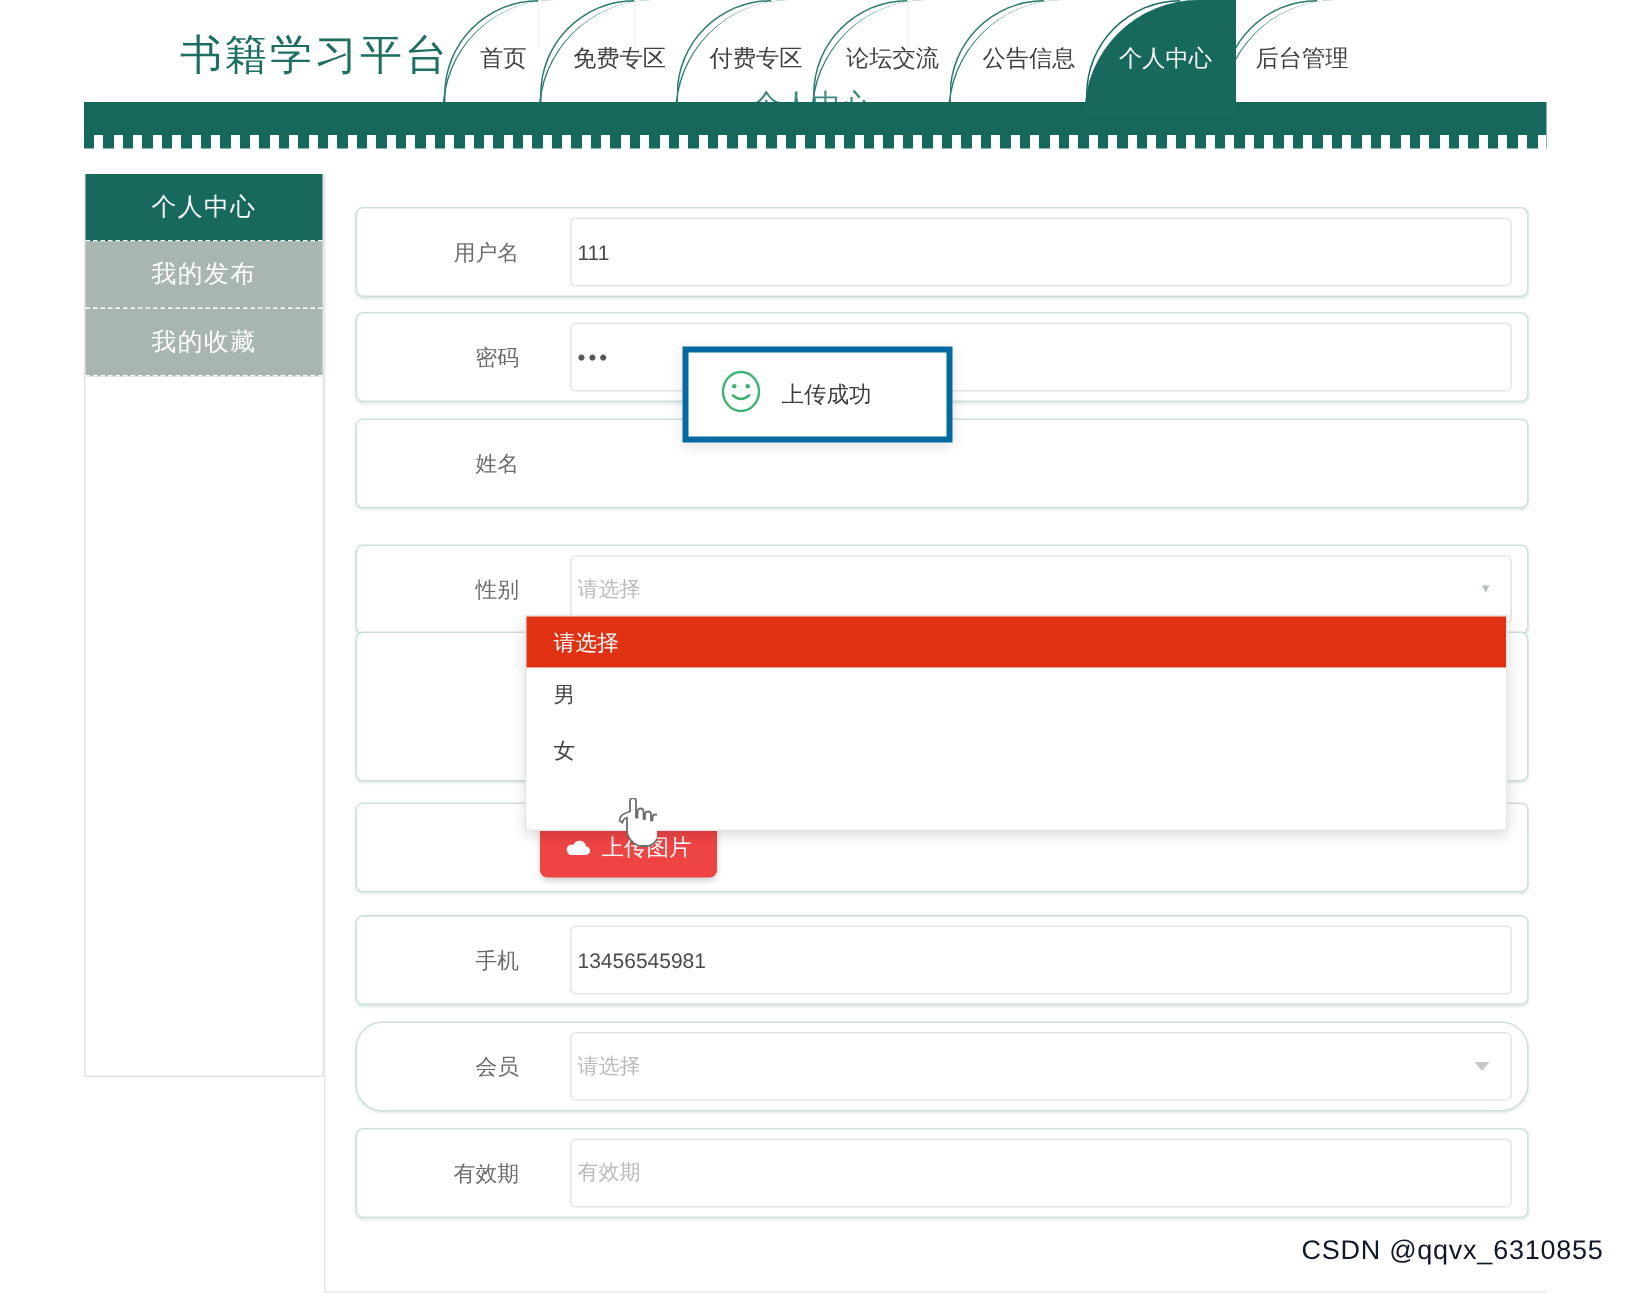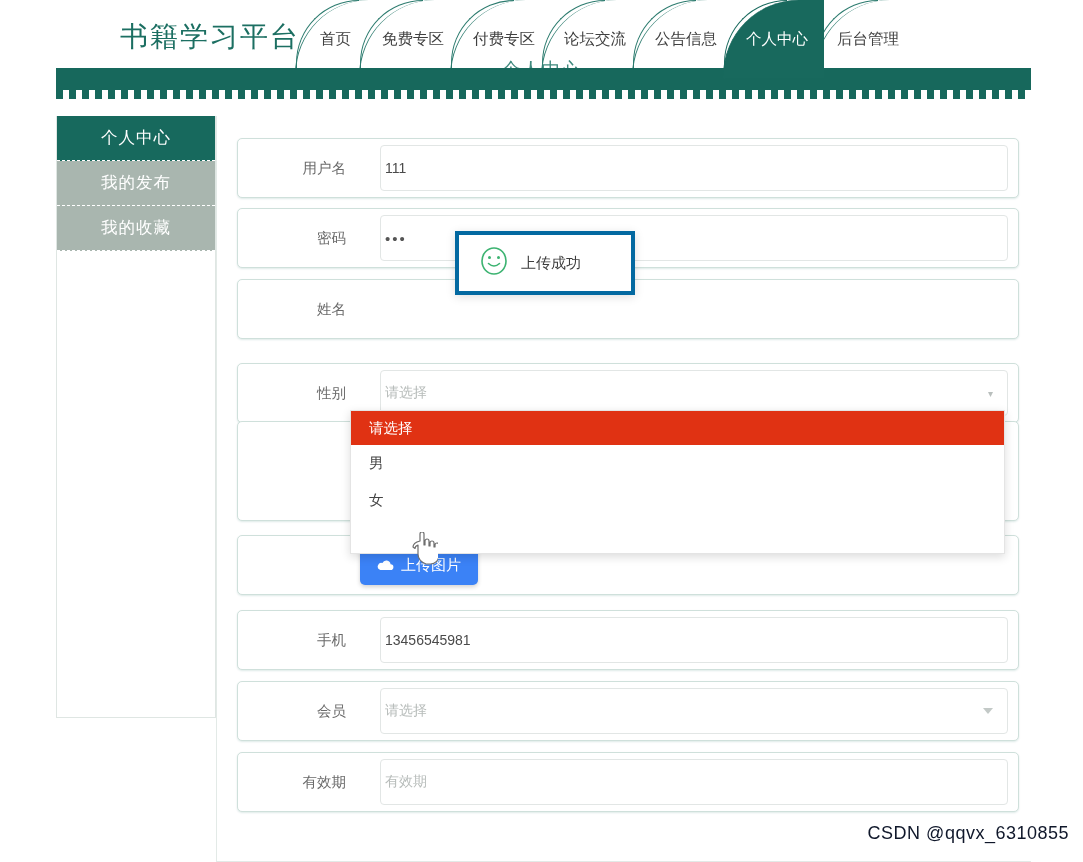--- a/index.html
+++ b/index.html
@@ -195,21 +195,21 @@
 
   
   .frow.avatar-row { height: 100px; }
 
   
   .frow.upload-row { height: 60px; }
   .upload-btn {
     margin-left: 122px;
     height: 40px;
     padding: 0 17px;
-    background: #3b82f6;
+    background: #ef4444;
     color: #ffffff;
     border: none;
     border-radius: 5px;
     font-size: 15px;
     display: flex;
     align-items: center;
     gap: 7px;
     cursor: pointer;
     box-shadow: 0 2px 4px rgba(0,0,0,0.18);
     font-family: "Liberation Sans", sans-serif;
@@ -380,21 +380,21 @@
       </button>
     </div>
 
     <div class="frow" style="top:494px;">
       <div class="flabel">手机</div>
       <div class="finput">
         <span>13456545981</span>
       </div>
     </div>
 
-    <div class="frow" style="top:565px;">
+    <div class="frow" style="top:565px;border-radius:18px;">
       <div class="flabel">会员</div>
       <div class="finput ph">
         <span>请选择</span>
         <span class="caret-dn"></span>
       </div>
     </div>
 
     <div class="frow" style="top:636px;">
       <div class="flabel">有效期</div>
       <div class="finput ph">

